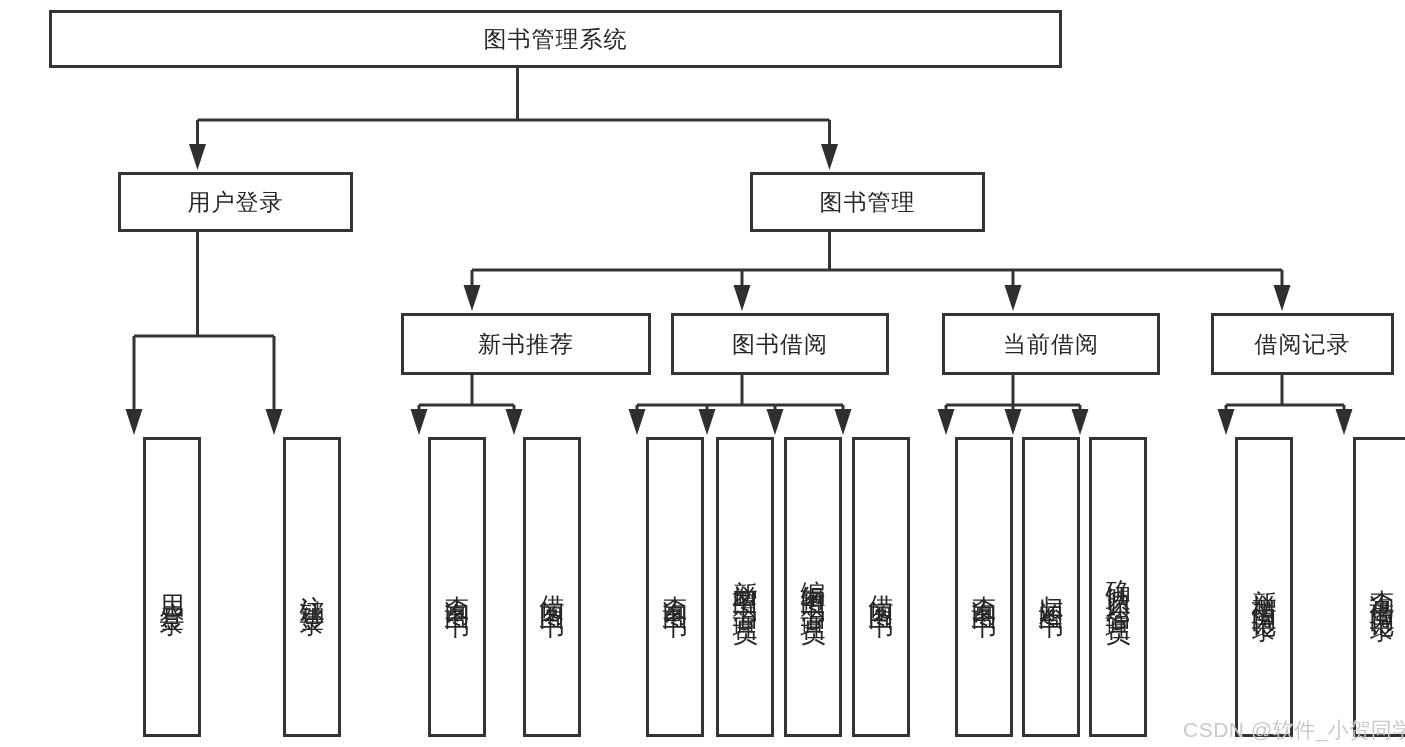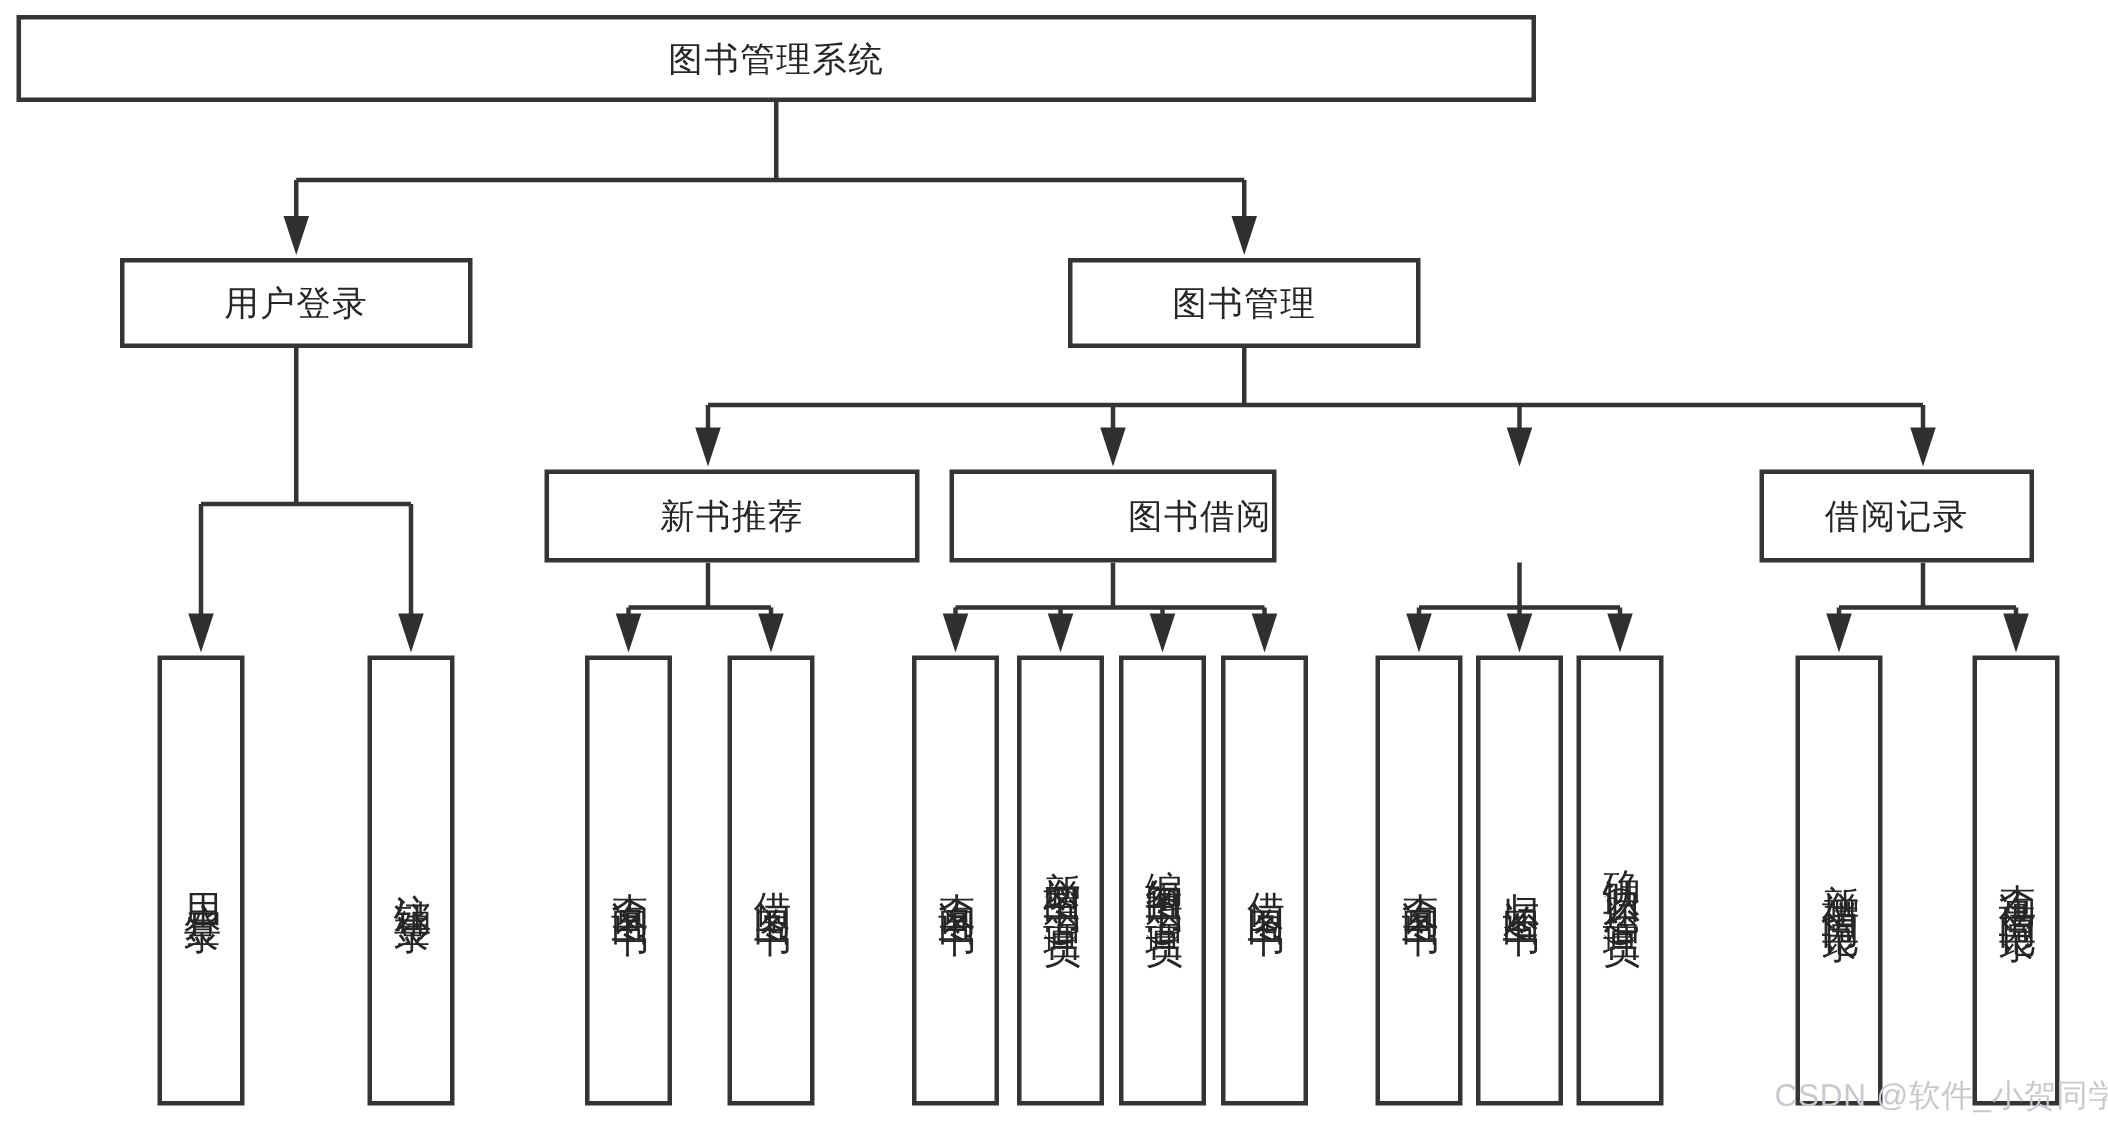--- a/index.html
+++ b/index.html
@@ -19,20 +19,21 @@
   }
   .box {
     position: absolute;
     box-sizing: border-box;
     border: 3px solid #343434;
     background: #ffffff;
     display: flex;
     align-items: center;
     justify-content: center;
     color: #262626;
+    margin-left: 38px;
   }
   .h-box span {
     font-size: 23px;
     letter-spacing: 1px;
     white-space: nowrap;
   }
   .v-box span {
     writing-mode: vertical-rl;
     text-orientation: mixed;
     font-size: 25px;
@@ -124,22 +125,25 @@
   <div class="box h-box" style="left:80px; top:172px; width:235px; height:60px;">
     <span>用户登录</span>
   </div>
   <div class="box h-box" style="left:712px; top:172px; width:235px; height:60px;align-items:center;">
     <span>图书管理</span>
   </div>
 
   <div class="box h-box" style="left:363px; top:313px; width:250px; height:62px;align-items:center;">
     <span>新书推荐</span>
   </div>
-  <div class="box h-box" style="left:633px; top:313px; width:218px; height:62px;justify-content:flex-end;">
+  <div class="box h-box" style="left:633px; top:313px; width:218px; height:62px;">
     <span>图书借阅</span>
+  </div>
+  <div class="box h-box" style="left:904px; top:313px; width:218px; height:62px;">
+    <span>当前借阅</span>
   </div>
   <div class="box h-box" style="left:1173px; top:313px; width:183px; height:62px;">
     <span>借阅记录</span>
   </div>
 
   <div class="box v-box" style="left:105px; top:437px; width:58px; height:300px;">
     <span>用户登录</span>
   </div>
   <div class="box v-box" style="left:245px; top:437px; width:58px; height:300px;">
     <span>注销登录</span>

